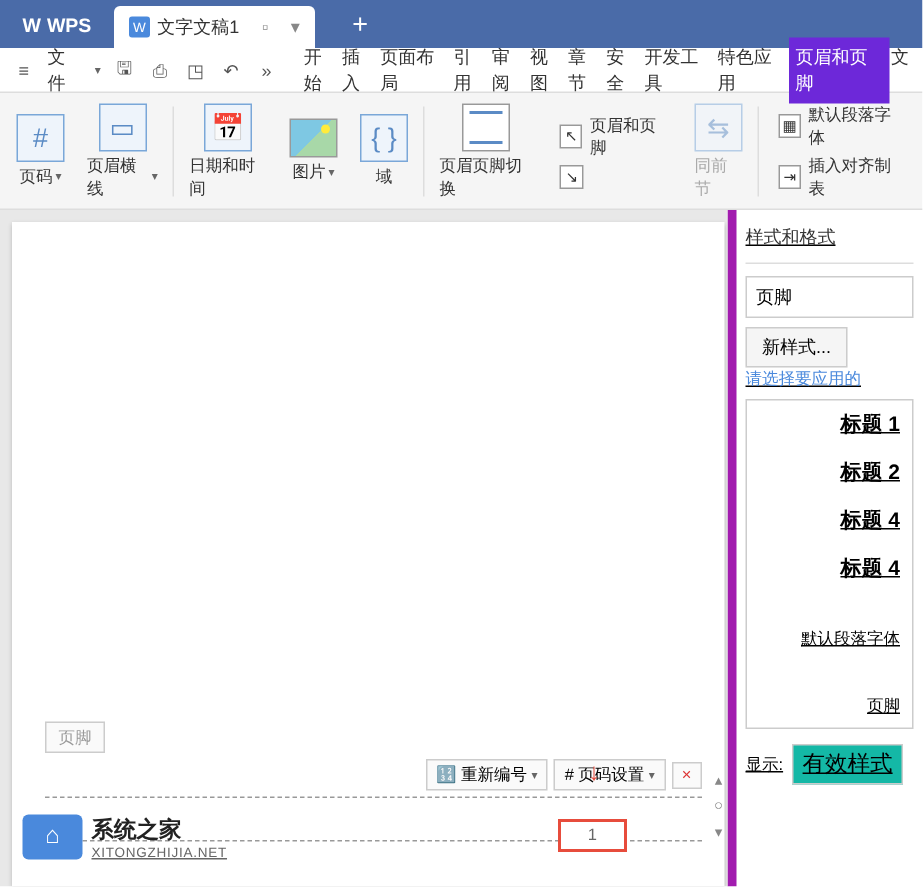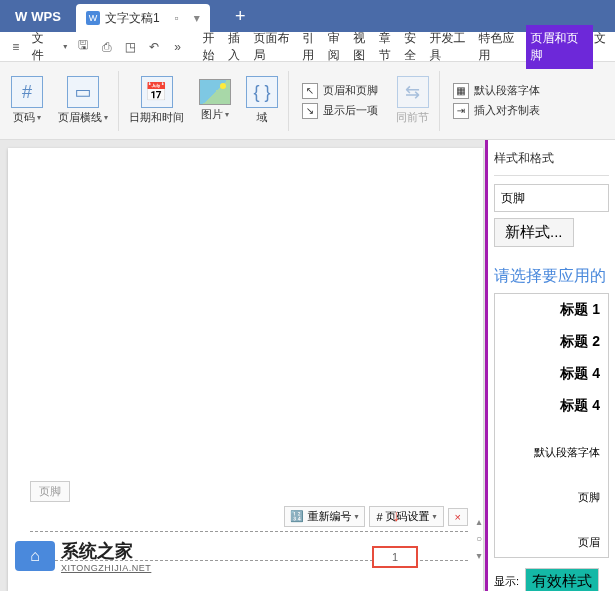--- a/index.html
+++ b/index.html
@@ -39,35 +39,35 @@
     .page { background: #fff; width: 475px; height: 100%; box-shadow: 0 1px 3px rgba(0,0,0,0.2); position: relative; }
     
     .footer-area { position: absolute; bottom: 30px; left: 22px; right: 15px; }
     .footer-tag { display: inline-block; border: 1px solid #ccc; padding: 2px 8px; font-size: 11px; color: #999; background: #fafafa; }
     .footer-toolbar { display: flex; align-items: center; gap: 4px; margin-top: 4px; justify-content: flex-end; font-size: 11px; }
     .footer-btn { border: 1px solid #ccc; padding: 2px 6px; display: flex; align-items: center; gap: 3px; background: #fafafa; cursor: pointer; }
     .footer-dashed { border-top: 1px dashed #999; border-bottom: 1px dashed #999; height: 30px; margin-top: 4px; position: relative; }
     .page-number-box { position: absolute; bottom: -8px; right: 50px; border: 2px solid #e74c3c; padding: 3px 18px; font-size: 11px; color: #666; background: #fff; }
     .red-arrow { position: absolute; right: 68px; top: -25px; color: #e74c3c; font-size: 16px; }
     
-    .side-panel { width: 130px; border-left: 3px solid #a21caf; background: #fff; padding: 6px; overflow: hidden; }
+    .side-panel { width: 130px; border-left: 6px solid #a21caf; background: #fff; padding: 6px; overflow: hidden; text-decoration: underline; }
     .panel-title { font-size: 12px; color: #333; padding: 4px 0; }
     .panel-divider { height: 1px; background: #ddd; margin: 4px 0; }
     .panel-input { width: 100%; border: 1px solid #ccc; padding: 6px; font-size: 12px; margin-top: 4px; }
-    .panel-btn { border: 1px solid #ccc; padding: 4px 10px; font-size: 15px; margin-top: 6px; background: #f5f5f5; cursor: pointer; }
-    .panel-subtitle { font-size: 16px; color: #4a89dc; margin-top: 19px; }
+    .panel-btn { border: 1px solid #ccc; padding: 4px 10px; font-size: 12px; margin-top: 6px; background: #f5f5f5; cursor: pointer; }
+    .panel-subtitle { font-size: 11px; color: #4a89dc; margin-top: 0; }
     .style-list { border: 1px solid #ccc; margin-top: 6px; }
     .style-item { padding: 7px 8px; font-size: 14px; font-weight: bold; cursor: pointer; text-align: right; }
     .style-item.small { font-size: 11px; font-weight: normal; margin-top: 16px; }
     .panel-row { display: flex; align-items: center; gap: 6px; margin-top: 10px; font-size: 11px; }
     .panel-select { border: 1px solid #ccc; padding: 3px 6px; font-size: 15px; background: #14b8a6; }
     
     .watermark { position: absolute; bottom: 18px; left: 15px; display: flex; align-items: center; gap: 6px; z-index: 10; }
     .wm-logo { width: 40px; height: 30px; background: #4a89dc; border-radius: 4px; display: flex; align-items: center; justify-content: center; color: #fff; font-size: 16px; }
-    .wm-text { font-size: 18px; font-weight: bold; color: #222; }
+    .wm-text { font-size: 15px; font-weight: bold; color: #222; }
     .wm-url { font-size: 9px; color: #666; letter-spacing: 0.5px; text-decoration: underline; }
     
     .scroll-ctrl { position: absolute; right: 0; bottom: 30px; width: 12px; display: flex; flex-direction: column; gap: 6px; align-items: center; }
     .scroll-btn { font-size: 10px; color: #888; cursor: pointer; }
   </style>
 </head>
 <body>
 
 <div class="title-bar">
   <div class="wps-logo">
@@ -135,28 +135,31 @@
     <div class="ribbon-label">
         <span>图片</span>
         <span class="dropdown-arrow">▾</span>
       </div>
   </div>
   <div class="ribbon-group">
     <div class="ribbon-icon-lg">{ }</div>
     <div class="ribbon-label">域</div>
   </div>
   <div class="ribbon-divider"></div>
+  <div class="ribbon-group">
+    <div class="ribbon-icon-doc"></div>
+    <div class="ribbon-label">页眉页脚切换</div>
+  </div>
   <div class="ribbon-small-group">
     <div class="ribbon-small-item">
         <span class="small-icon">↖</span>
         <span>页眉和页脚</span>
       </div>
     <div class="ribbon-small-item">
         <span class="small-icon">↘</span>
-        <span>显示后一项</span>
       </div>
   </div>
   <div class="ribbon-group">
     <div class="ribbon-icon-lg" style="opacity:0.5">⇆</div>
     <div class="ribbon-label" style="color:#aaa">同前节</div>
   </div>
   <div class="ribbon-divider"></div>
   <div class="ribbon-small-group">
     <div class="ribbon-small-item">
         <span class="small-icon">▦</span>
@@ -213,20 +216,19 @@
     <input class="panel-input" value="页脚" style="">
     <button class="panel-btn">新样式...</button>
     <div class="panel-subtitle">请选择要应用的</div>
     <div class="style-list">
       <div class="style-item">标题 1</div>
       <div class="style-item">标题 2</div>
       <div class="style-item">标题 4</div>
       <div class="style-item">标题 4</div>
       <div class="style-item small">默认段落字体</div>
       <div class="style-item small">页脚</div>
-      <div class="style-item small">页眉</div>
     </div>
     <div class="panel-row">
       <span>显示:</span>
       <span class="panel-select">有效样式</span>
     </div>
   </div>
 </div>
 
 </body></html>

